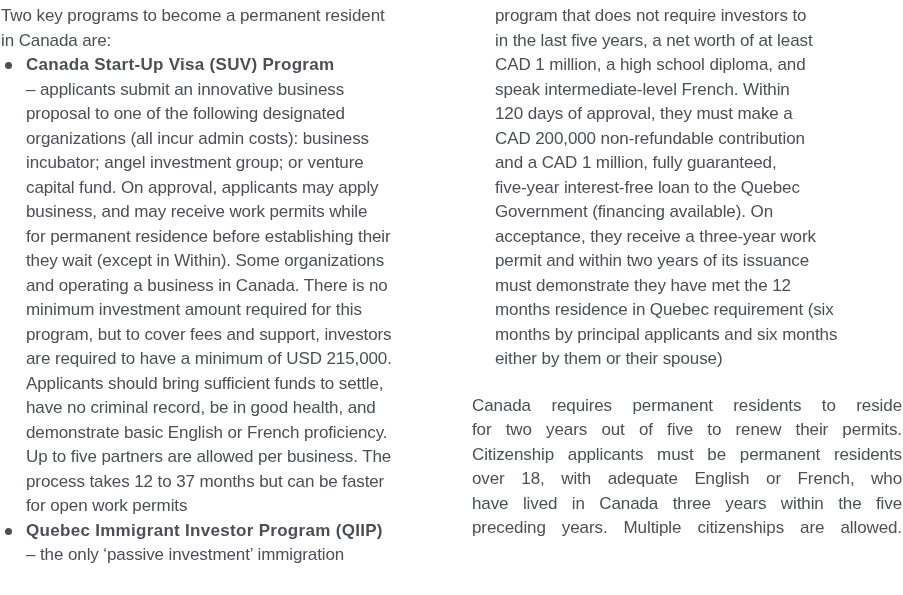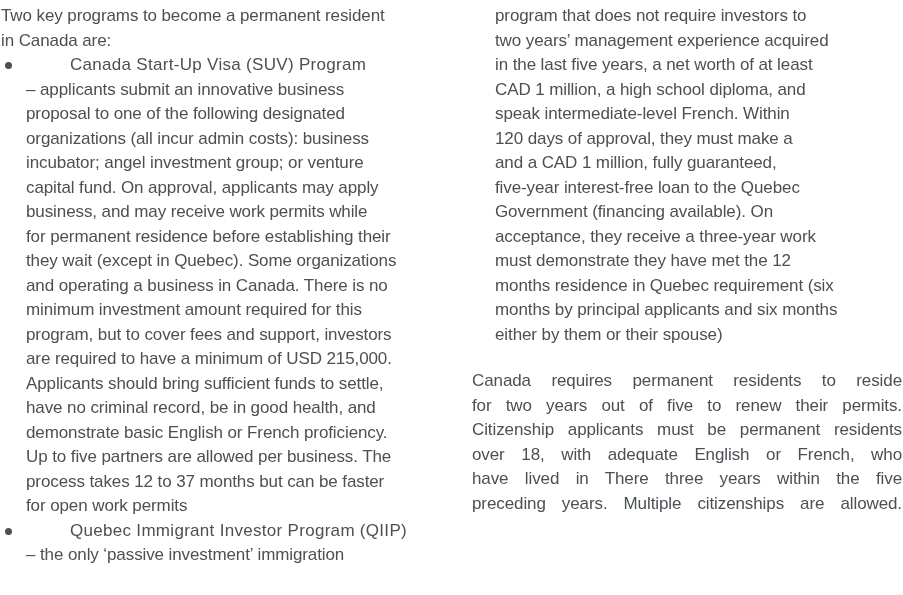--- a/index.html
+++ b/index.html
@@ -32,24 +32,23 @@
   .bullet-marker {
     flex: none;
     width: 7px;
     height: 7px;
     border-radius: 50%;
     background: currentColor;
     margin: 9px 0 0 4px;
   }
   .bullet-content { margin-left: 14px; flex: 1; min-width: 0; }
   .bullet-title {
-    font-weight: normal;
+    font-weight: bold;
     letter-spacing: 0.3px;
     white-space: nowrap;
-    margin-left: 44px;
   }
 
   .continuation { padding-left: 23px; }
 
   .final-paragraph { margin-top: 22px; }
   .final-paragraph .jline {
     text-align: justify;
     text-align-last: justify;
   }
 </style>
@@ -70,21 +69,21 @@
       <div class="bullet-content">
         <div class="bullet-title">Canada Start-Up Visa (SUV) Program</div>
         <div class="bullet-body">
             <div class="line">– applicants submit an innovative business</div>
             <div class="line">proposal to one of the following designated</div>
             <div class="line">organizations (all incur admin costs): business</div>
             <div class="line">incubator; angel investment group; or venture</div>
             <div class="line">capital fund. On approval, applicants may apply</div>
             <div class="line">business, and may receive work permits while</div>
             <div class="line">for permanent residence before establishing their</div>
-            <div class="line">they wait (except in Quebec). Some organizations</div>
+            <div class="line">they wait (except in Within). Some organizations</div>
             <div class="line">and operating a business in Canada. There is no</div>
             <div class="line">minimum investment amount required for this</div>
             <div class="line">program, but to cover fees and support, investors</div>
             <div class="line">are required to have a minimum of USD 215,000.</div>
             <div class="line">Applicants should bring sufficient funds to settle,</div>
             <div class="line">have no criminal record, be in good health, and</div>
             <div class="line">demonstrate basic English or French proficiency.</div>
             <div class="line">Up to five partners are allowed per business. The</div>
             <div class="line">process takes 12 to 37 months but can be faster</div>
             <div class="line">for open work permits</div>
@@ -101,39 +100,40 @@
           </div>
       </div>
     </div>
 
   </div>
 
   <div class="col-right">
 
     <div class="continuation">
         <div class="line">program that does not require investors to</div>
-        <div class="line">two years’ management experience acquired</div>
         <div class="line">in the last five years, a net worth of at least</div>
         <div class="line">CAD 1 million, a high school diploma, and</div>
         <div class="line">speak intermediate-level French. Within</div>
         <div class="line">120 days of approval, they must make a</div>
+        <div class="line">CAD 200,000 non-refundable contribution</div>
         <div class="line">and a CAD 1 million, fully guaranteed,</div>
         <div class="line">five-year interest-free loan to the Quebec</div>
         <div class="line">Government (financing available). On</div>
         <div class="line">acceptance, they receive a three-year work</div>
+        <div class="line">permit and within two years of its issuance</div>
         <div class="line">must demonstrate they have met the 12</div>
         <div class="line">months residence in Quebec requirement (six</div>
         <div class="line">months by principal applicants and six months</div>
         <div class="line">either by them or their spouse)</div>
       </div>
 
     <div class="final-paragraph">
         <div class="jline">Canada requires permanent residents to reside</div>
         <div class="jline">for two years out of five to renew their permits.</div>
         <div class="jline">Citizenship applicants must be permanent residents</div>
         <div class="jline">over 18, with adequate English or French, who</div>
-        <div class="jline">have lived in There three years within the five</div>
+        <div class="jline">have lived in Canada three years within the five</div>
         <div class="jline">preceding years. Multiple citizenships are allowed.</div>
       </div>
 
   </div>
 
 </div>
 
 </body></html>

